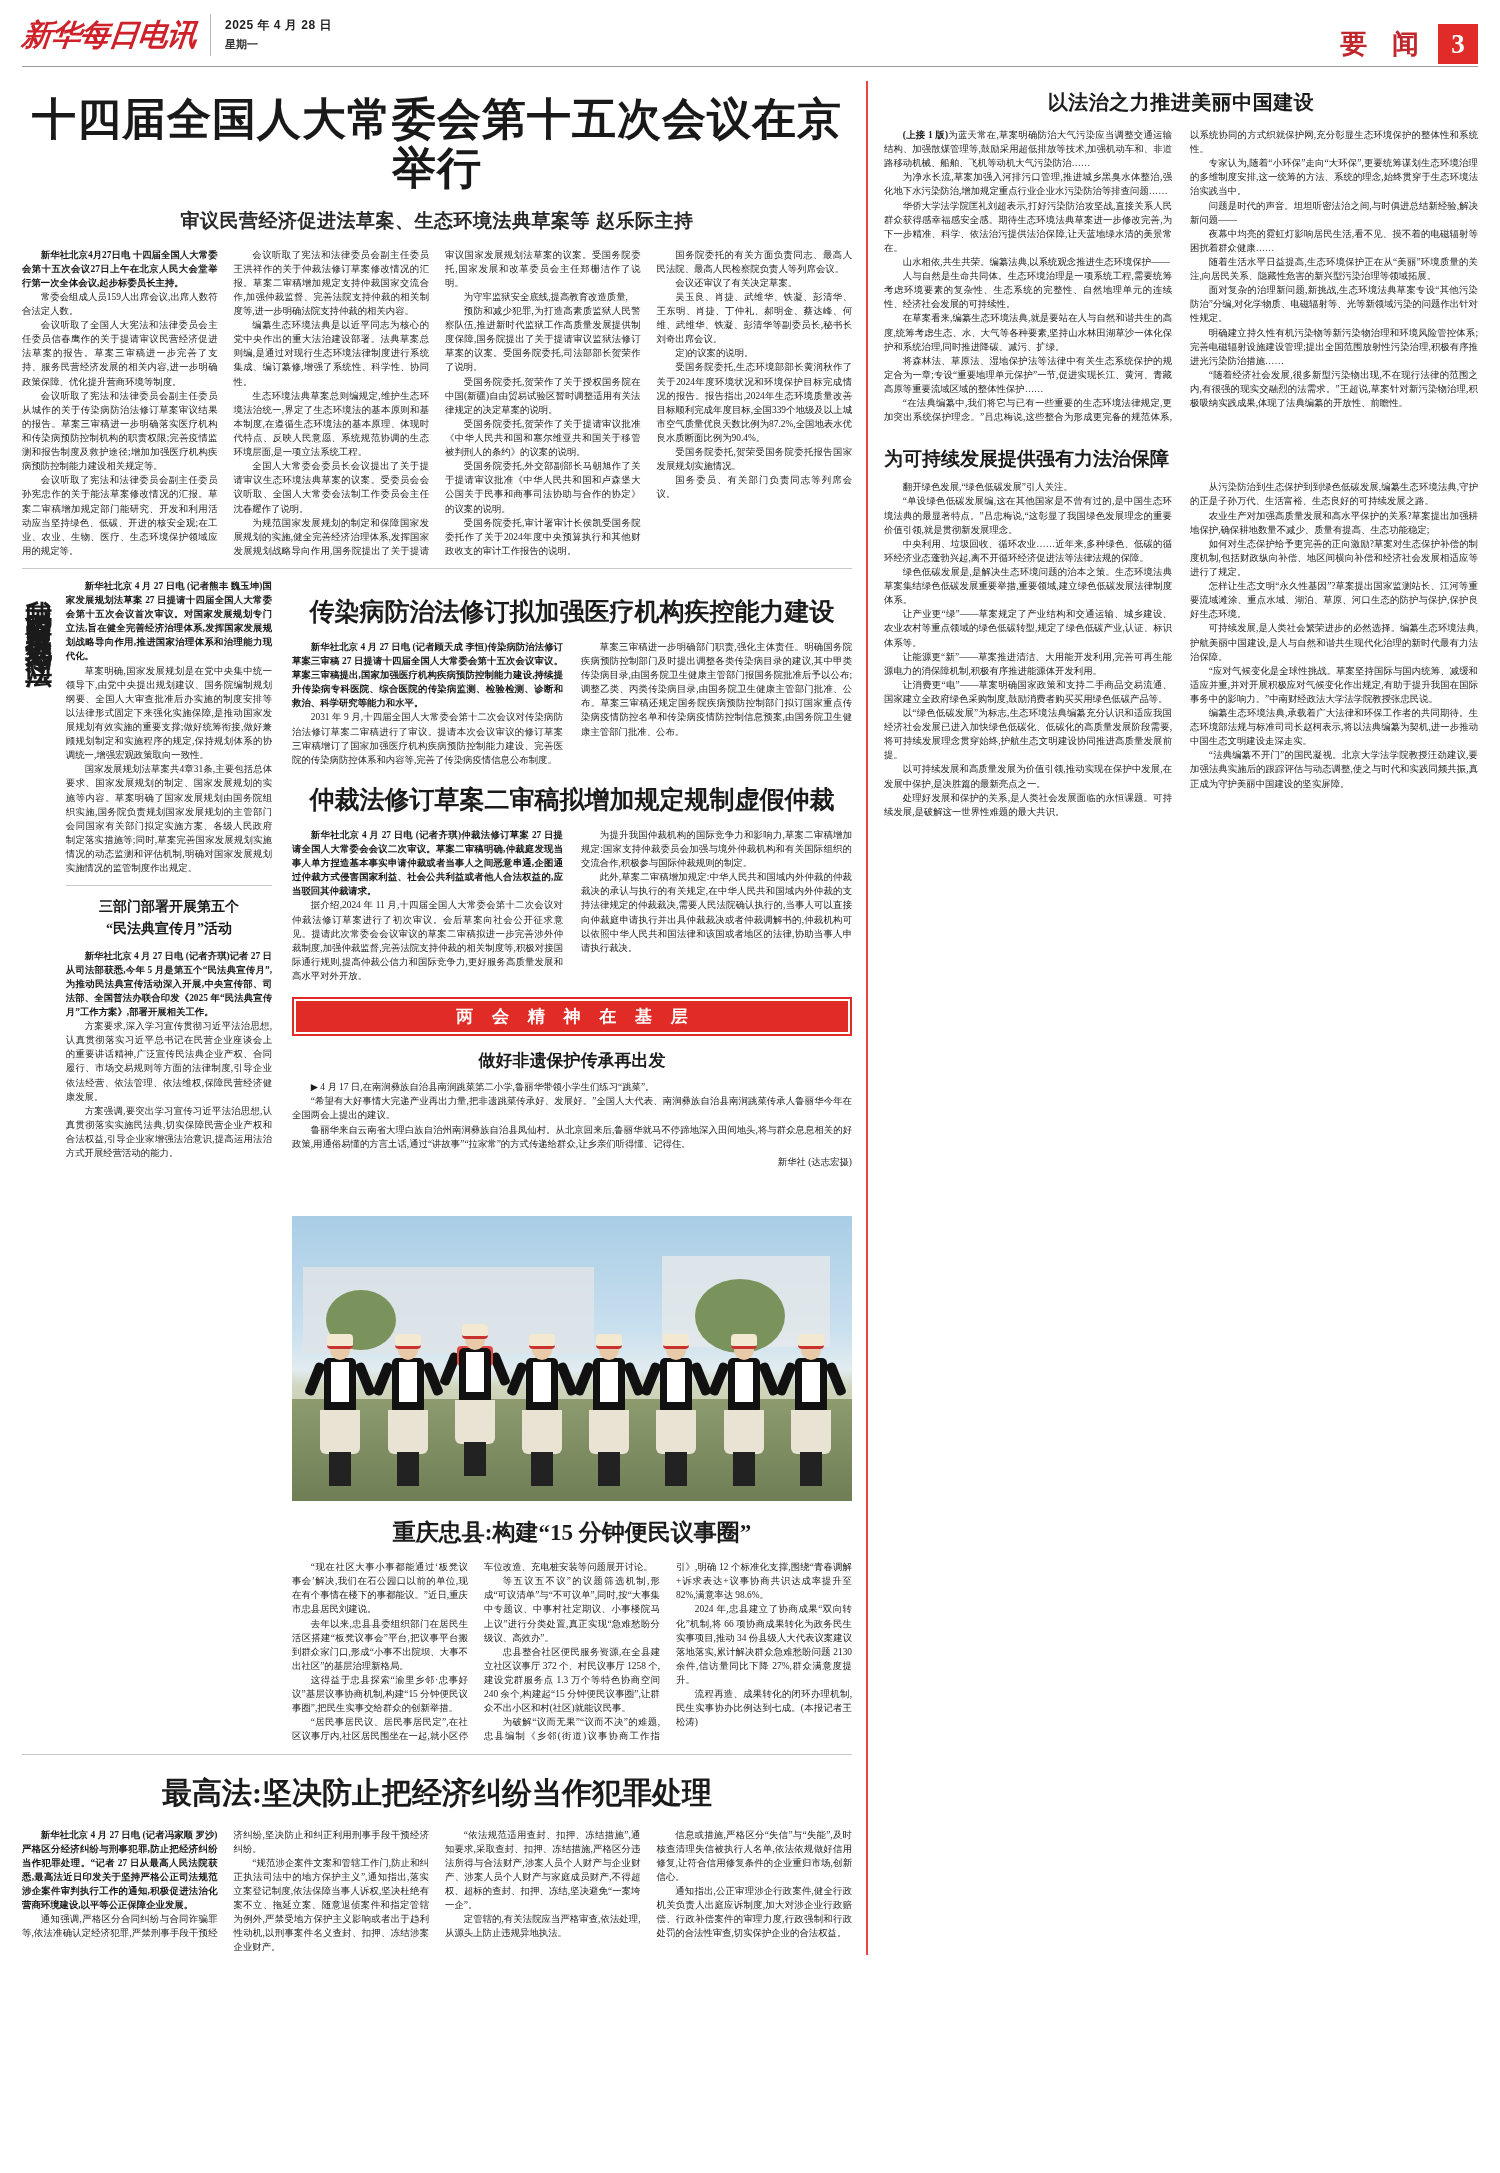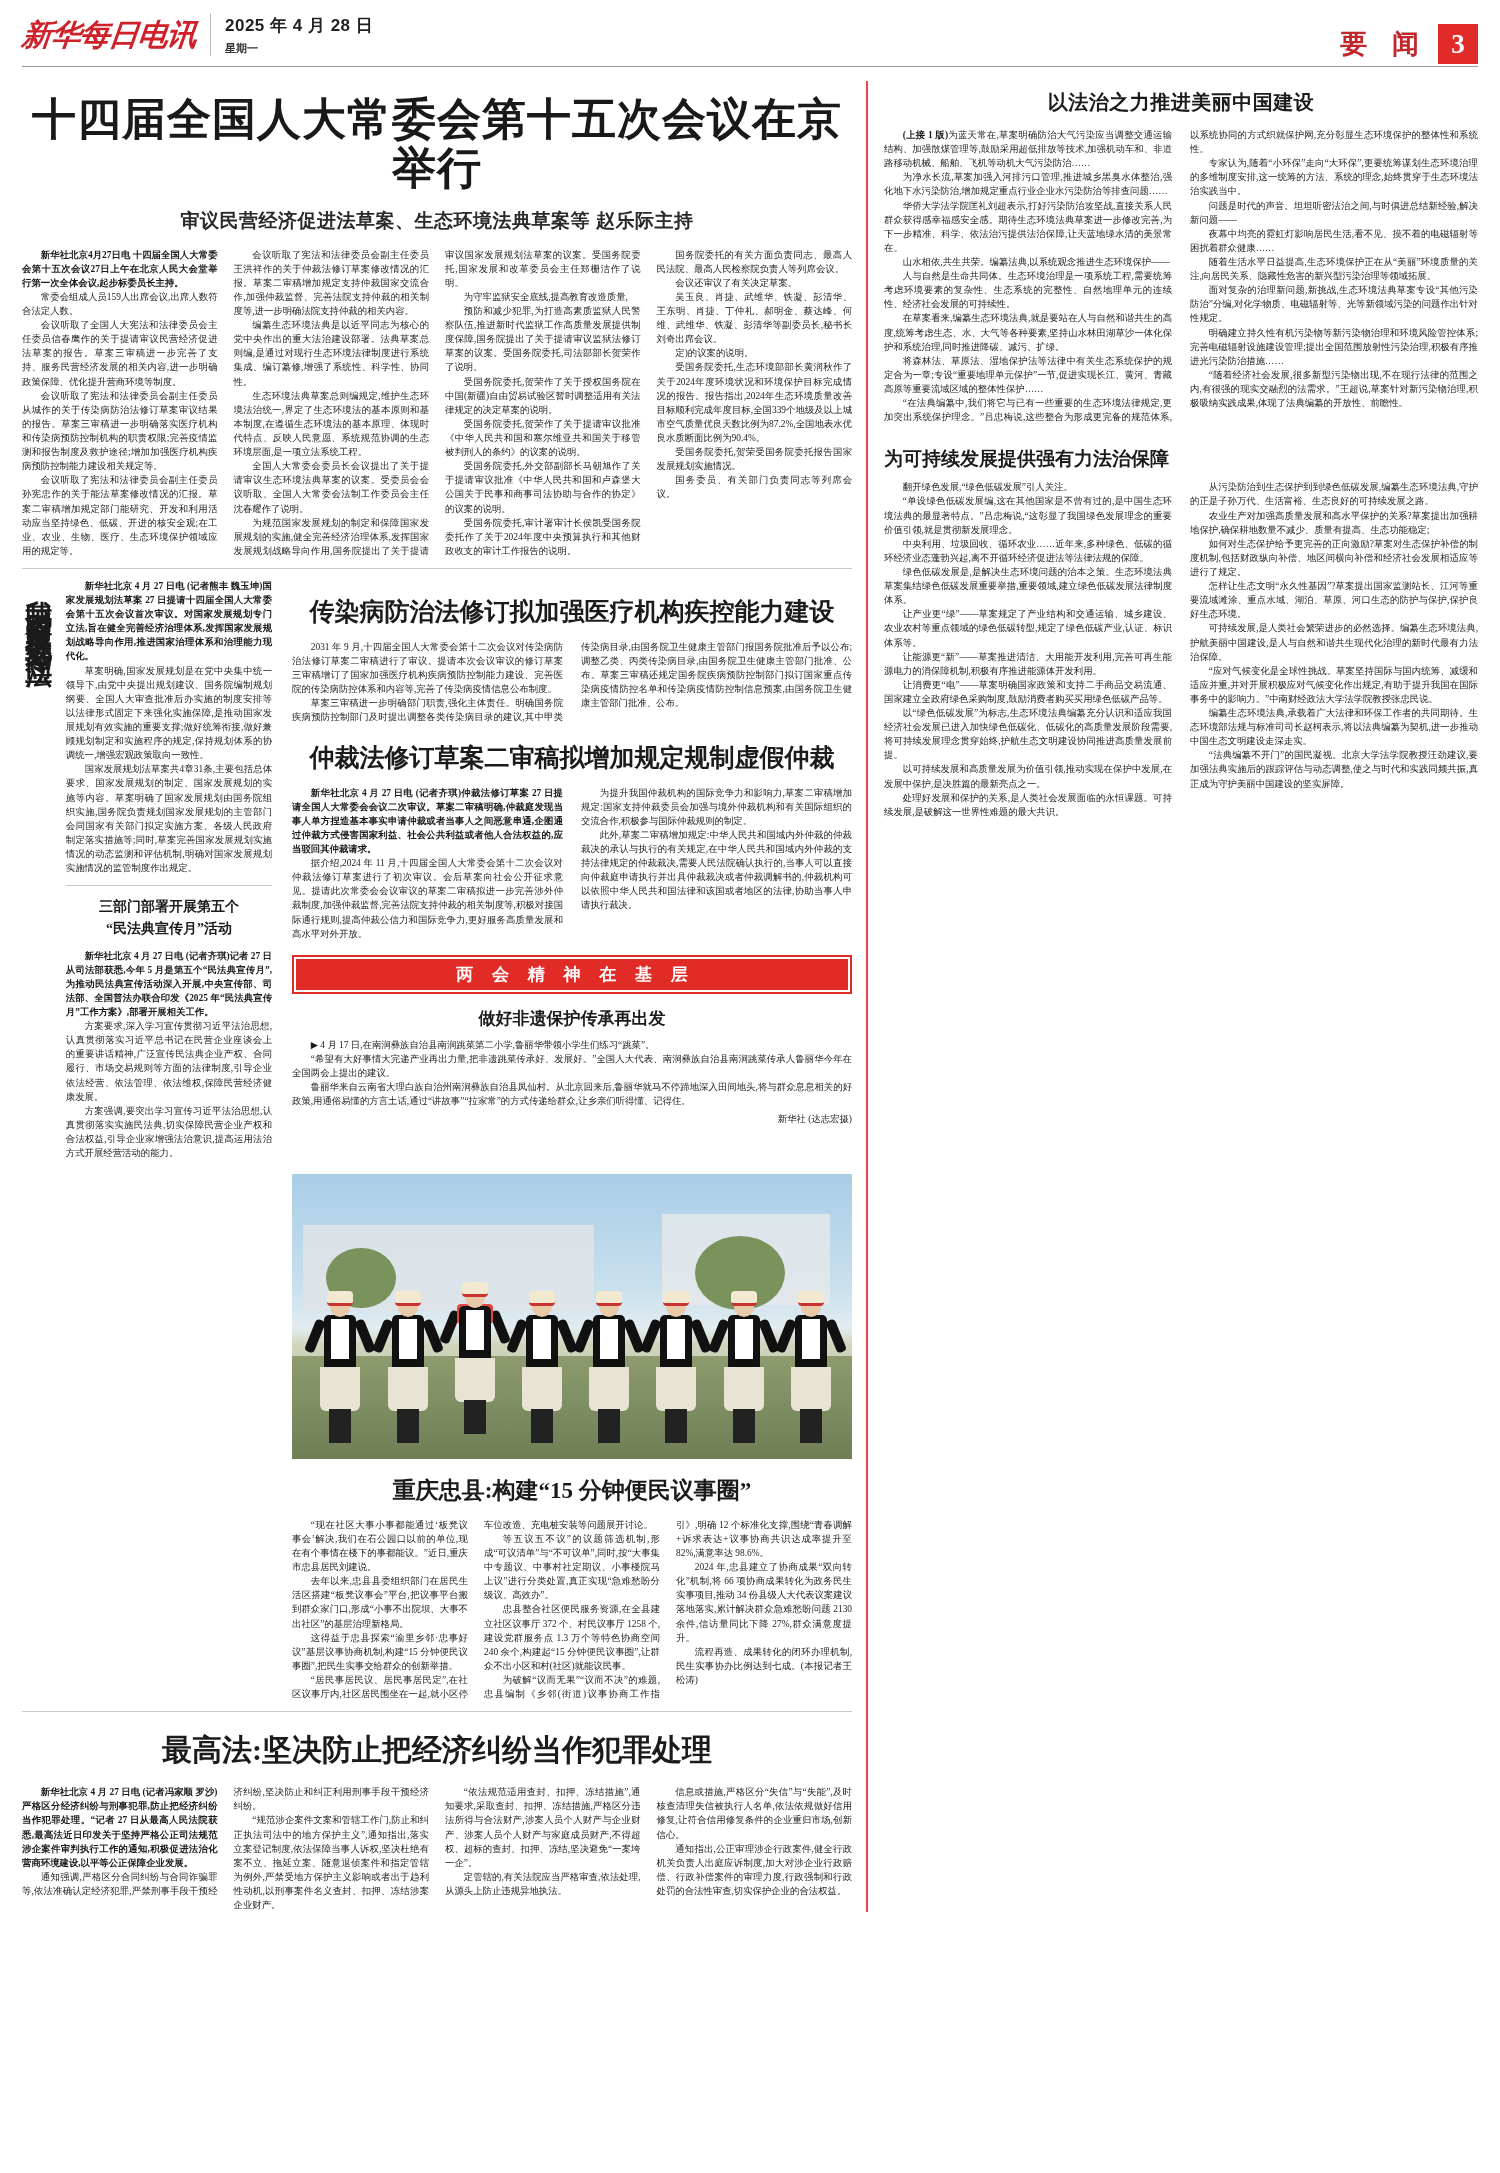--- a/index.html
+++ b/index.html
@@ -19,21 +19,21 @@
   .logo{
     font-family:"Liberation Serif",serif;
     font-weight:bold;font-style:italic;
     font-size:30px;color:#cf2129;letter-spacing:-1px;
     transform:skewX(-6deg);
     line-height:1;
     white-space:nowrap;
   }
   .mh-divider{width:1px;height:42px;background:#b9b9b9;}
   .mh-date{font-family:"Liberation Sans",sans-serif;line-height:1.45;}
-  .mh-date .d1{font-size:17px;font-weight:bold;color:#222;letter-spacing:.5px;}
+  .mh-date .d1{font-size:12px;font-weight:bold;color:#222;letter-spacing:.5px;}
   .mh-date .d2{font-size:11px;font-weight:bold;color:#333;margin-top:2px;}
   .mh-right{display:flex;align-items:center;gap:10px;padding-top:10px;}
   .section-name{font-size:27px;font-weight:bold;color:#c0272d;letter-spacing:9px;font-family:"Liberation Serif",serif;}
   .page-num{
     width:40px;height:40px;background:#e02b28;color:#fff;
     display:flex;align-items:center;justify-content:center;
     font-size:27px;font-weight:bold;font-family:"Liberation Serif",serif;
   }
   .mh-rule{border-bottom:1.5px solid #9a9a9a;margin:0 0 0 0;position:relative;top:-8px;}
   .mh-rule-inner{height:0;}
@@ -205,20 +205,21 @@
             <p class="lede">新华社北京 4 月 27 日电 (记者齐琪)记者 27 日从司法部获悉,今年 5 月是第五个“民法典宣传月”,为推动民法典宣传活动深入开展,中央宣传部、司法部、全国普法办联合印发《2025 年“民法典宣传月”工作方案》,部署开展相关工作。</p>
             <p>方案要求,深入学习宣传贯彻习近平法治思想,认真贯彻落实习近平总书记在民营企业座谈会上的重要讲话精神,广泛宣传民法典企业产权、合同履行、市场交易规则等方面的法律制度,引导企业依法经营、依法管理、依法维权,保障民营经济健康发展。</p>
             <p>方案强调,要突出学习宣传习近平法治思想,认真贯彻落实实施民法典,切实保障民营企业产权和合法权益,引导企业家增强法治意识,提高运用法治方式开展经营活动的能力。</p>
           </div>
         </div>
 
         <div style="flex:1;padding-left:10px;">
 
           <div class="mid-head">传染病防治法修订拟加强医疗机构疾控能力建设</div>
           <div class="cols2">
+            <p class="lede">新华社北京 4 月 27 日电 (记者顾天成 李恒)传染病防治法修订草案三审稿 27 日提请十四届全国人大常委会第十五次会议审议。草案三审稿提出,国家加强医疗机构疾病预防控制能力建设,持续提升传染病专科医院、综合医院的传染病监测、检验检测、诊断和救治、科学研究等能力和水平。</p>
             <p>2031 年 9 月,十四届全国人大常委会第十二次会议对传染病防治法修订草案二审稿进行了审议。提请本次会议审议的修订草案三审稿增订了国家加强医疗机构疾病预防控制能力建设、完善医院的传染病防控体系和内容等,完善了传染病疫情信息公布制度。</p>
             <p>草案三审稿进一步明确部门职责,强化主体责任。明确国务院疾病预防控制部门及时提出调整各类传染病目录的建议,其中甲类传染病目录,由国务院卫生健康主管部门报国务院批准后予以公布;调整乙类、丙类传染病目录,由国务院卫生健康主管部门批准、公布。草案三审稿还规定国务院疾病预防控制部门拟订国家重点传染病疫情防控名单和传染病疫情防控制信息预案,由国务院卫生健康主管部门批准、公布。</p>
           </div>
 
           <div class="mid-head">仲裁法修订草案二审稿拟增加规定规制虚假仲裁</div>
           <div class="cols2">
             <p class="lede">新华社北京 4 月 27 日电 (记者齐琪)仲裁法修订草案 27 日提请全国人大常委会会议二次审议。草案二审稿明确,仲裁庭发现当事人单方捏造基本事实申请仲裁或者当事人之间恶意串通,企图通过仲裁方式侵害国家利益、社会公共利益或者他人合法权益的,应当驳回其仲裁请求。</p>
             <p>据介绍,2024 年 11 月,十四届全国人大常委会第十二次会议对仲裁法修订草案进行了初次审议。会后草案向社会公开征求意见。提请此次常委会会议审议的草案二审稿拟进一步完善涉外仲裁制度,加强仲裁监督,完善法院支持仲裁的相关制度等,积极对接国际通行规则,提高仲裁公信力和国际竞争力,更好服务高质量发展和高水平对外开放。</p>
             <p>为提升我国仲裁机构的国际竞争力和影响力,草案二审稿增加规定:国家支持仲裁委员会加强与境外仲裁机构和有关国际组织的交流合作,积极参与国际仲裁规则的制定。</p>
             <p>此外,草案二审稿增加规定:中华人民共和国域内外仲裁的仲裁裁决的承认与执行的有关规定,在中华人民共和国域内外仲裁的支持法律规定的仲裁裁决,需要人民法院确认执行的,当事人可以直接向仲裁庭申请执行并出具仲裁裁决或者仲裁调解书的,仲裁机构可以依照中华人民共和国法律和该国或者地区的法律,协助当事人申请执行裁决。</p>

